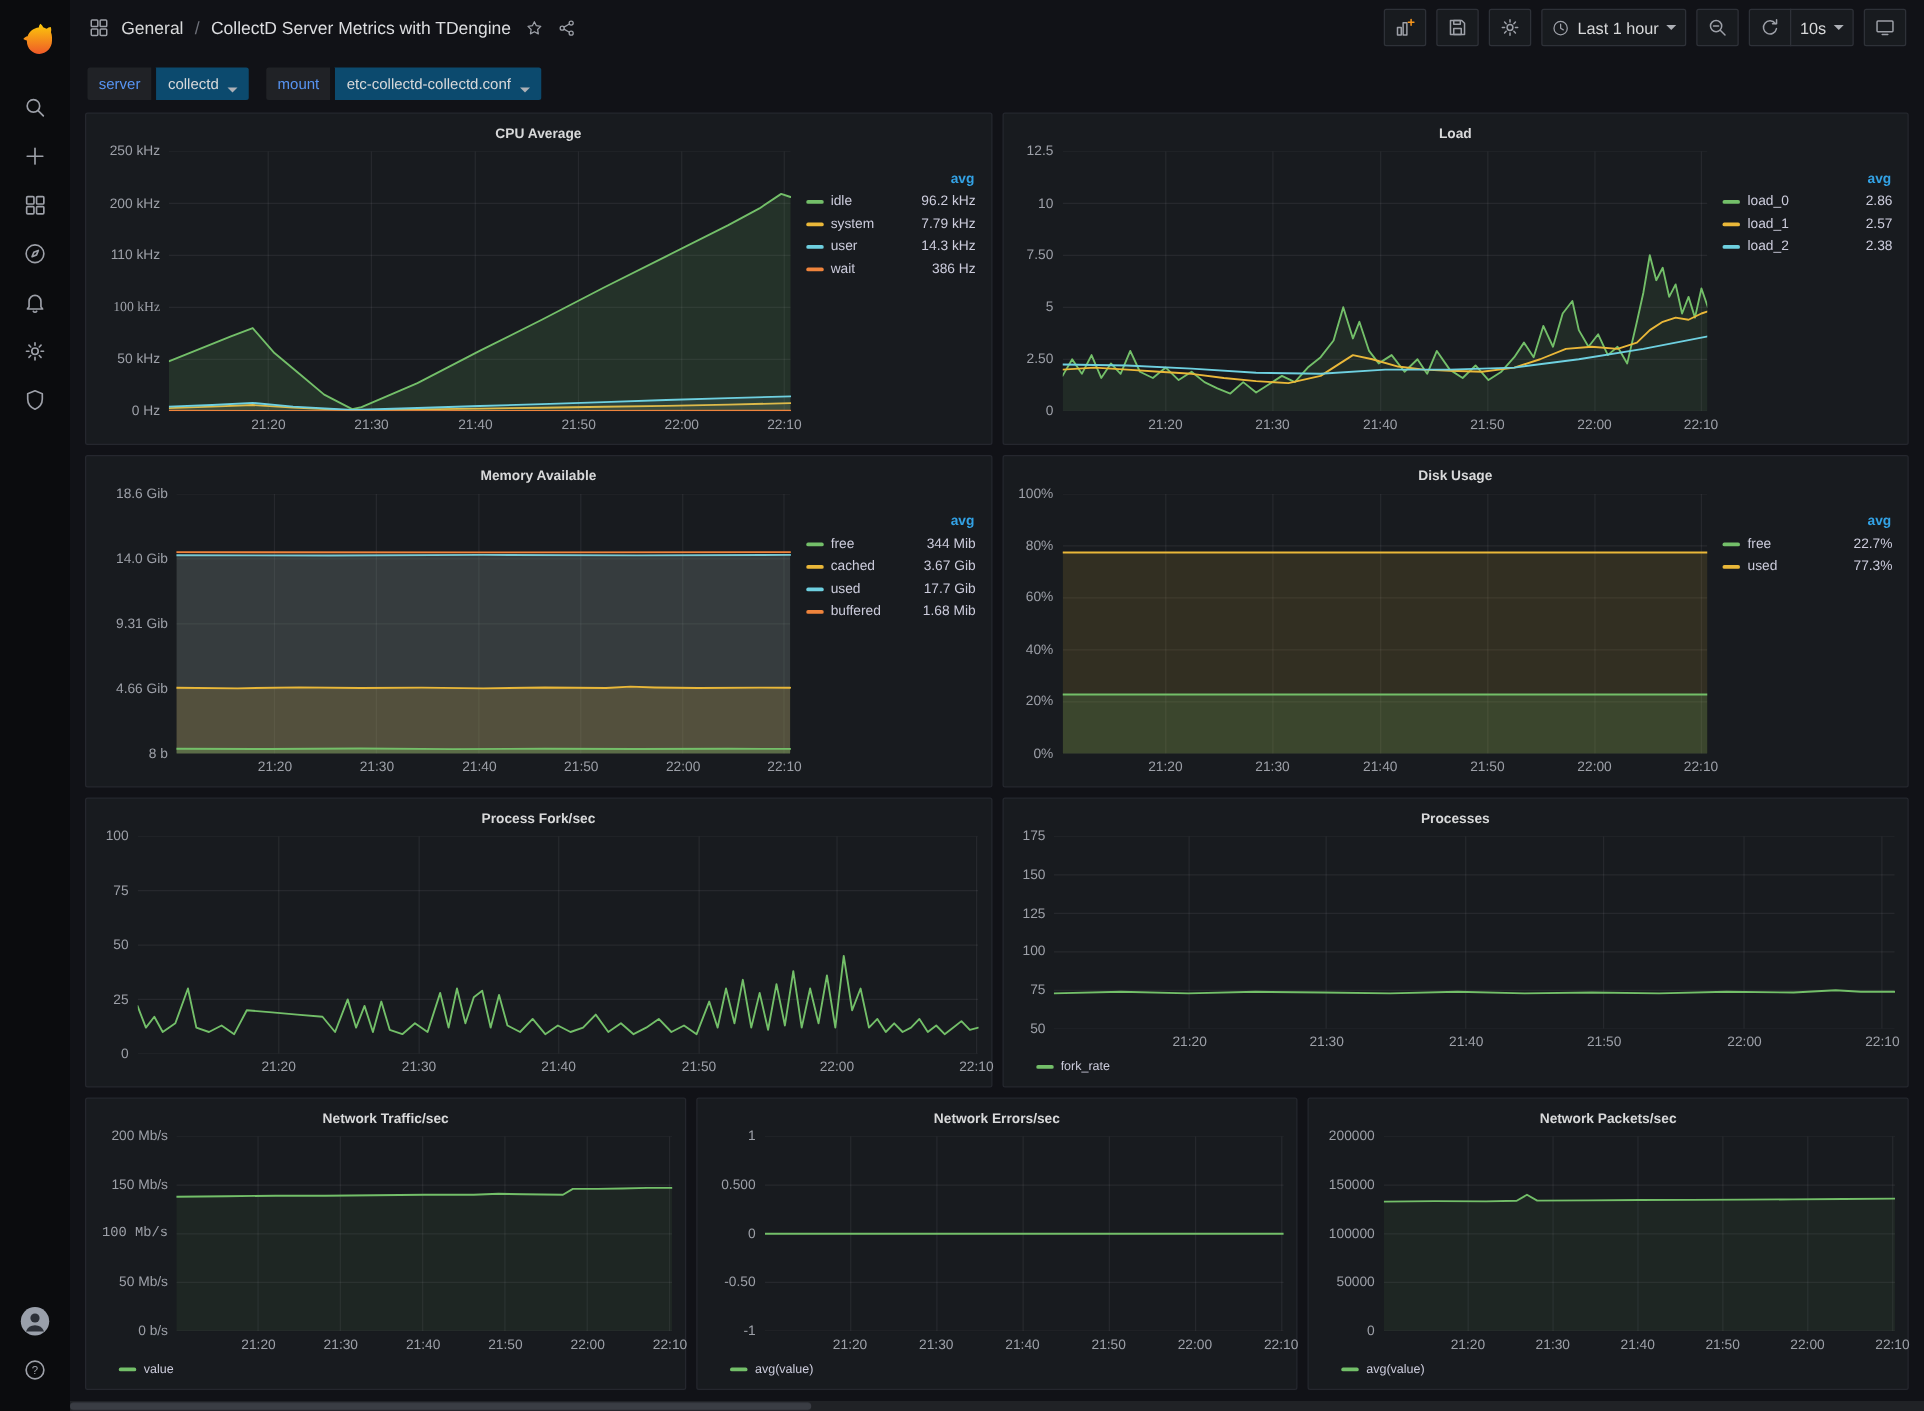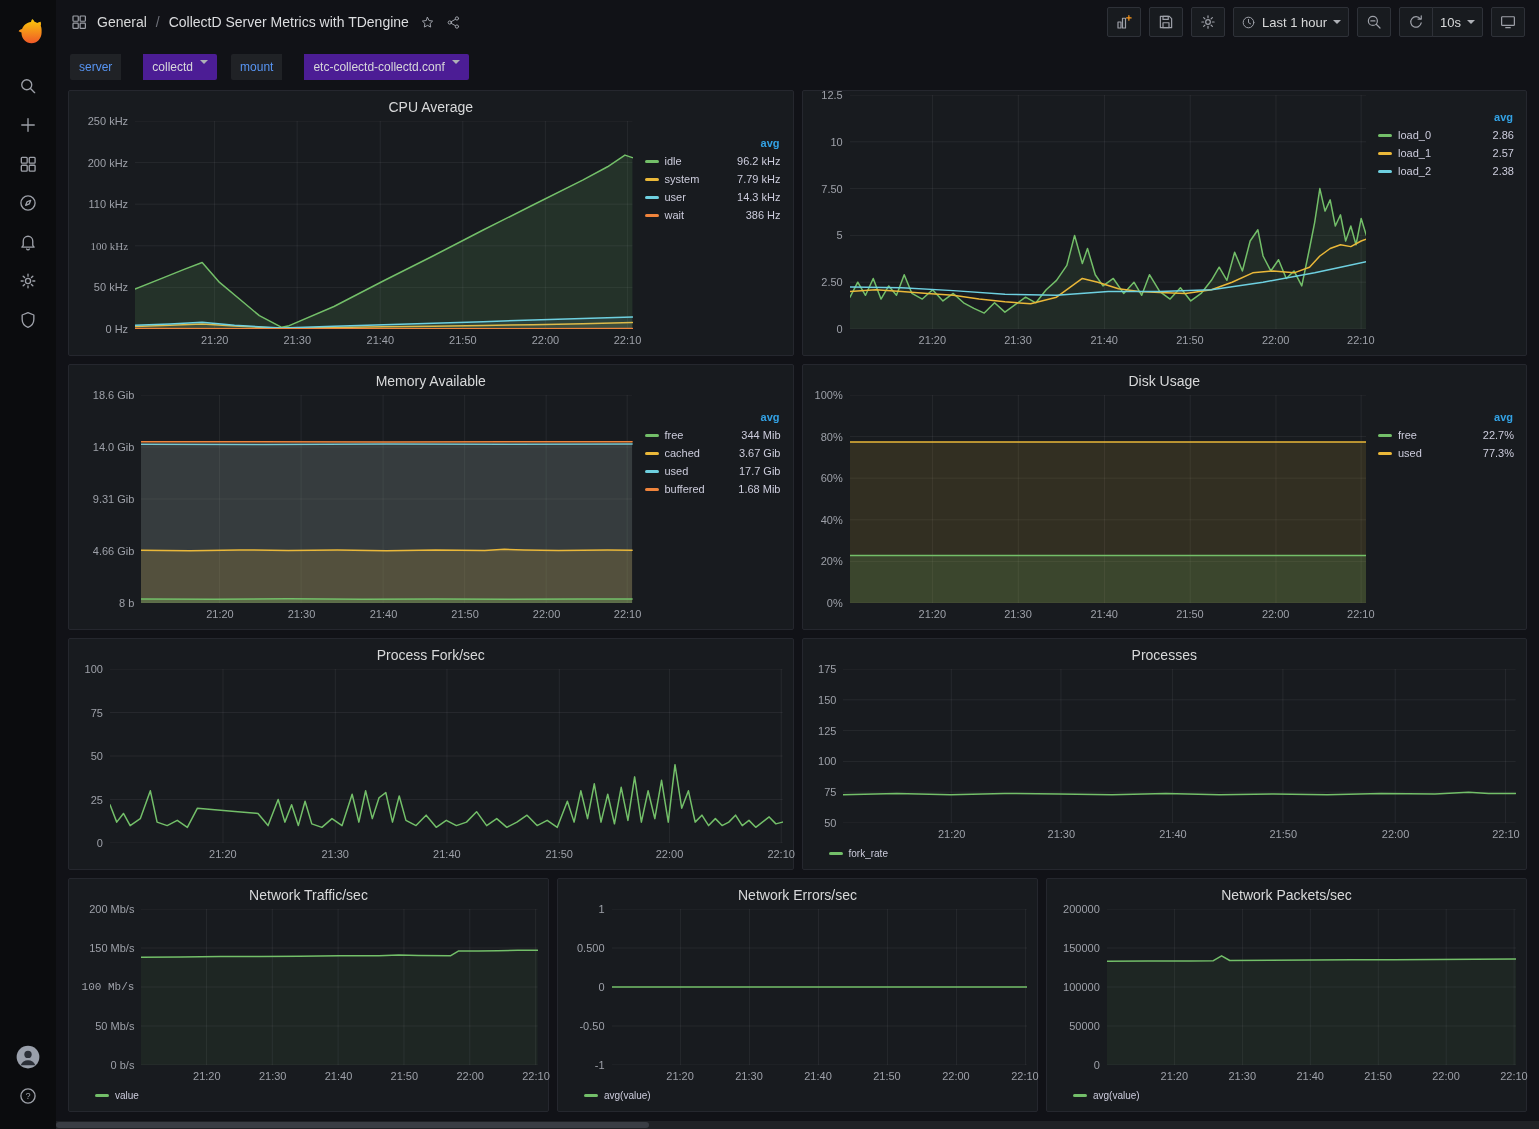--- a/index.html
+++ b/index.html
@@ -28,30 +28,30 @@
   .topbar-actions{margin-left:auto;display:flex;align-items:center;gap:8px}
   .tb-btn{height:30px;min-width:32px;padding:0 7px;display:flex;align-items:center;justify-content:center;gap:6px;background:#181b1f;border:1px solid #2e3138;border-radius:2px;color:#9da0a8;cursor:pointer;font-family:inherit;font-size:13px}
   .tb-btn .txt{color:#d8d9da}
   .btn-group{display:flex}
   .btn-group .tb-btn+.tb-btn{margin-left:-1px;border-top-left-radius:0;border-bottom-left-radius:0}
   .btn-group .tb-btn:first-child{border-top-right-radius:0;border-bottom-right-radius:0}
   .caret{width:0;height:0;border-left:4px solid transparent;border-right:4px solid transparent;border-top:4px solid #aeb1b7;display:inline-block}
 
   
   .var-row{height:46px;display:flex;align-items:center;gap:14px;padding:0 14px}
-  .variable{display:flex;align-items:center;gap:21px}
+  .variable{display:flex;align-items:center;gap:3px}
   .var-label{background:#202226;color:#5794f2;font-size:12px;font-weight:500;padding:6px 9px;border-radius:2px 0 0 2px}
-  .var-value{background:#4c1d95;color:#d8d9da;font-size:12px;padding:6px 9px;border-radius:0 2px 2px 0;display:flex;align-items:flex-start;gap:7px;cursor:pointer;border-left:1px solid #111217}
+  .var-value{background:#0c4a6e;color:#d8d9da;font-size:12px;padding:6px 9px;border-radius:0 2px 2px 0;display:flex;align-items:flex-end;gap:7px;cursor:pointer;border-left:1px solid #111217}
 
   
   .dashboard{padding:0 12px 10px;display:grid;grid-template-columns:repeat(6,1fr);grid-template-rows:266px 266px 232px 234px;gap:8px}
   .panel{background:#181b1f;border:1px solid #25272e;border-radius:2px;display:flex;flex-direction:column;padding:4px 10px 6px;min-width:0}
   .panel.half{grid-column:span 3}
   .panel.third{grid-column:span 2}
-  .panel-title{height:26px;line-height:24px;text-align:center;font-size:14px;font-weight:400;color:#d8d9da;cursor:pointer}
+  .panel-title{height:26px;line-height:24px;text-align:center;font-size:11px;font-weight:700;color:#d8d9da;cursor:pointer}
   .panel-body{flex:1;display:flex;min-height:0}
 
   .chart{flex:1;display:grid;grid-template-columns:auto 1fr;grid-template-rows:1fr 20px;min-width:0}
   .yaxis{position:relative;font-size:11px;color:#9da0a8}
   .yaxis span{position:absolute;right:7px;transform:translateY(-50%);white-space:nowrap}
   .plot{position:relative;min-width:0;overflow:hidden}
   .plot svg{position:absolute;inset:0;width:100%;height:100%;display:block}
   .xaxis{position:relative;font-size:11px;color:#9da0a8}
   .xaxis span{position:absolute;top:5px;transform:translateX(-50%);white-space:nowrap}
 
@@ -310,20 +310,21 @@
             </div>
             <div class="legend-row">
               <span class="legend-dash" style="background: rgb(239, 132, 60);"></span>
               <span class="legend-label">wait</span>
               <span class="legend-value">386 Hz</span>
             </div>
           </div>
         </div>
     </section>
     <section class="panel half">
+      <div class="panel-title">Load</div>
       <div class="panel-body">
           <div class="chart">
             <div class="yaxis" style="width: 37.2px;">
               <span style="top: 100%;">0</span>
               <span style="top: 80%;">2.50</span>
               <span style="top: 60%;">5</span>
               <span style="top: 40%;">7.50</span>
               <span style="top: 20%;">10</span>
               <span style="top: 0%;">12.5</span>
             </div>

